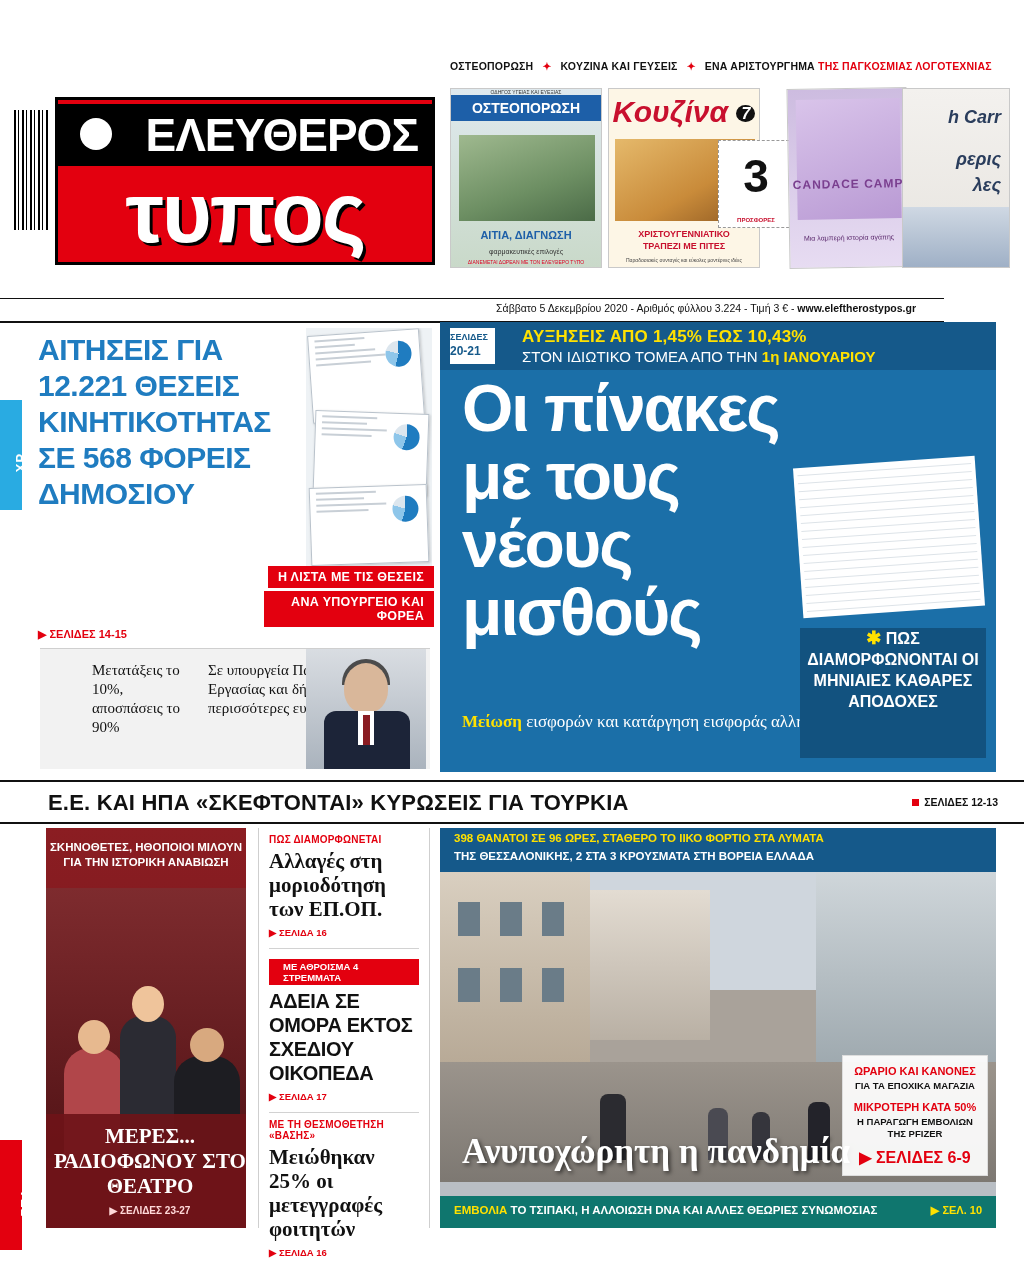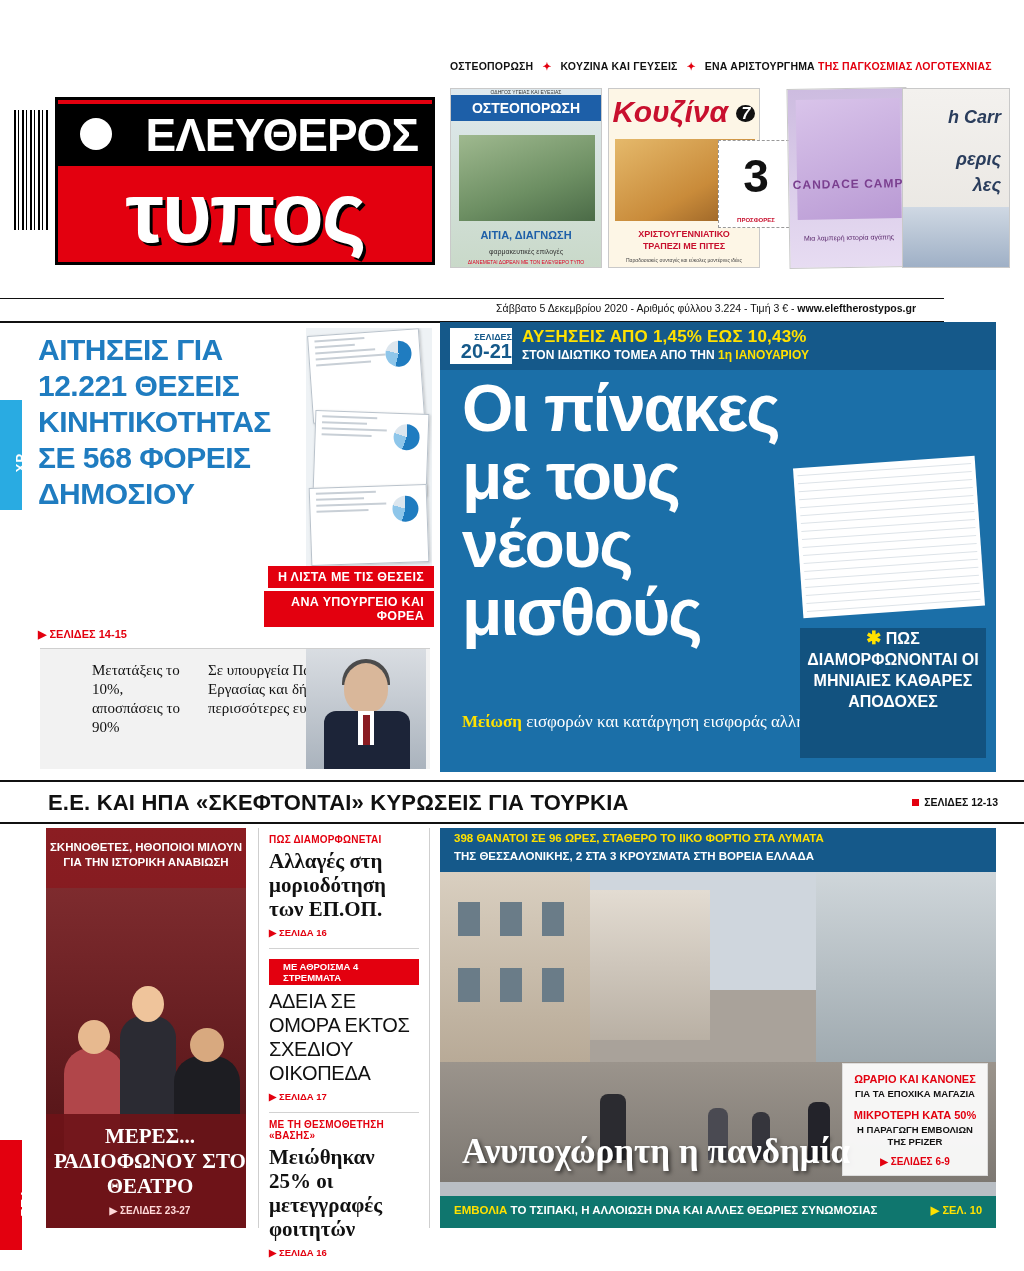--- a/index.html
+++ b/index.html
@@ -85,25 +85,25 @@
   .lb-portrait{position:absolute;right:4px;top:0;width:120px;height:120px;background:linear-gradient(#d9dde2,#aab3bd);overflow:hidden;}
   .lb-portrait .head{position:absolute;left:38px;top:14px;width:44px;height:50px;border-radius:50% 50% 45% 45%;background:#d9b79a;}
   .lb-portrait .hair{position:absolute;left:36px;top:10px;width:48px;height:26px;border-radius:24px 24px 0 0;background:#4b4b4b;}
   .lb-portrait .body{position:absolute;left:18px;top:62px;width:86px;height:60px;background:#1c2438;border-radius:12px 12px 0 0;}
   .lb-portrait .shirt{position:absolute;left:52px;top:62px;width:16px;height:34px;background:#fff;transform:rotate(0deg);}
   .lb-portrait .tie{position:absolute;left:57px;top:66px;width:7px;height:30px;background:#8a1c22;}
 
   
   .bluebox{position:absolute;left:440px;top:322px;width:556px;height:450px;background:#1b6fa8;}
   .bb-top{position:absolute;left:0;top:0;width:100%;height:48px;background:#15598a;}
-  .bb-pagebadge{position:absolute;left:10px;top:6px;width:62px;height:36px;background:#fff;color:#15598a;font-weight:bold;text-align:right;}
+  .bb-pagebadge{position:absolute;left:10px;top:6px;width:45px;height:36px;background:#fff;color:#15598a;font-weight:bold;text-align:left;}
   .bb-pagebadge .s1{font-size:9px;line-height:12px;padding-top:3px;}
-  .bb-pagebadge .s2{font-size:20px;line-height:16px;}
+  .bb-pagebadge .s2{font-size:12px;line-height:16px;}
   .bb-l1{position:absolute;left:82px;top:5px;color:#ffe100;font-weight:bold;font-size:17px;letter-spacing:.2px;}
-  .bb-l2{position:absolute;left:82px;top:26px;color:#fff;font-weight:bold;font-size:12px;}
+  .bb-l2{position:absolute;left:82px;top:26px;color:#fff;font-weight:normal;font-size:15px;}
   .bb-l2 b{color:#ffe100;}
   .bb-head{position:absolute;left:22px;top:52px;width:340px;color:#fff;font-weight:bold;font-size:66px;line-height:68px;letter-spacing:-2px;}
   .bb-sub{position:absolute;left:22px;top:388px;width:420px;color:#fff;font-family:"Liberation Serif",serif;font-size:17px;line-height:23px;}
   .bb-sub b{color:#ffe100;}
   .bb-table{position:absolute;right:16px;top:140px;width:182px;height:150px;background:#fff;transform:rotate(-4deg);overflow:hidden;}
   .bb-table .row{height:7px;border-bottom:1px solid #dde3e8;margin:0 4px;}
   .bb-small{position:absolute;right:10px;bottom:14px;width:186px;height:130px;background:#12527f;color:#fff;text-align:center;}
   .bb-small .t{font-weight:bold;font-size:16px;line-height:21px;}
   .bb-small .star{color:#ffe100;font-size:18px;}
 
@@ -125,21 +125,21 @@
   .bl-top{position:absolute;left:0;top:4px;width:100%;text-align:center;color:#fff;font-weight:bold;font-size:11.5px;line-height:15px;padding-top:8px;box-sizing:border-box;}
   .bl-bottom{position:absolute;left:0;bottom:0;width:100%;background:rgba(110,20,24,.92);color:#fff;padding:10px 4px 12px;text-align:center;}
   .bl-bottom .h{font-family:"Liberation Serif",serif;font-weight:bold;font-size:21px;line-height:25px;}
   .bl-bottom .p{font-size:10px;font-weight:bold;margin-top:6px;color:#ffd9d9;}
 
   
   .midcol{position:absolute;left:258px;top:828px;width:172px;height:400px;border-left:1px solid #cfcfcf;border-right:1px solid #cfcfcf;padding:0 10px;box-sizing:border-box;}
   .kick{color:#e3000f;font-weight:bold;font-size:10px;letter-spacing:.2px;margin-top:6px;}
   .kickbar{display:inline-block;background:#e3000f;color:#fff;font-weight:bold;font-size:9.5px;padding:2px 14px;margin-top:10px;}
   .mh{font-family:"Liberation Serif",serif;font-weight:bold;font-size:21px;line-height:24px;color:#111;margin-top:4px;}
-  .mh2{font-weight:normal;font-size:20px;line-height:24px;color:#111;margin-top:4px;letter-spacing:-.3px;}
+  .mh2{font-weight:bold;font-size:20px;line-height:24px;color:#111;margin-top:4px;letter-spacing:-.3px;}
   .slink{color:#e3000f;font-size:9.5px;font-weight:bold;margin-top:6px;}
   .midrule{border-top:1px solid #d2d2d2;margin:10px 0 0;}
 
   
   .rbphoto{position:absolute;left:440px;top:828px;width:556px;height:400px;background:#b9bec4;overflow:hidden;}
   .rb-head{position:absolute;left:0;top:0;width:100%;height:44px;background:#15598a;color:#fff;}
   .rb-head .l1{position:absolute;left:14px;top:4px;font-weight:bold;font-size:11.5px;color:#ffe100;}
   .rb-head .l2{position:absolute;left:14px;top:22px;font-weight:bold;font-size:11.5px;color:#fff;}
   .rb-scene{position:absolute;left:0;top:44px;width:100%;height:310px;background:linear-gradient(#cfd6dd 0 38%,#a9a29a 38% 62%,#8d8881 62% 100%);}
   .bld-l{position:absolute;left:0;top:0;width:150px;height:190px;background:linear-gradient(#d9cfc0,#b8aa97);}
@@ -147,21 +147,21 @@
   .bld-r{position:absolute;right:0;top:0;width:180px;height:210px;background:linear-gradient(#cfd6da,#9aa5ab);}
   .bld-m{position:absolute;left:150px;top:18px;width:120px;height:150px;background:linear-gradient(#e3dcd2,#b9b0a4);}
   .road{position:absolute;left:0;bottom:0;width:100%;height:120px;background:linear-gradient(#9b948c,#7d7872);}
   .ped{position:absolute;bottom:22px;background:#2b2b30;border-radius:8px 8px 0 0;}
   .rb-title{position:absolute;left:22px;bottom:56px;color:#fff;font-family:"Liberation Serif",serif;font-weight:bold;font-size:35px;line-height:40px;text-shadow:2px 2px 4px rgba(0,0,0,.6);}
   .rb-side{position:absolute;right:8px;bottom:52px;width:146px;background:rgba(255,255,255,.92);border:1px solid #ddd;text-align:center;padding:8px 6px;box-sizing:border-box;}
   .rb-side .t1{color:#e3000f;font-weight:bold;font-size:11px;line-height:14px;}
   .rb-side .t2{color:#111;font-size:9.5px;font-weight:bold;line-height:12px;margin-top:2px;}
   .rb-side .t3{color:#e3000f;font-weight:bold;font-size:11px;line-height:14px;margin-top:8px;}
   .rb-side .t4{color:#111;font-size:9.5px;font-weight:bold;line-height:12px;margin-top:2px;}
-  .rb-side .t5{color:#e3000f;font-size:10px;font-weight:bold;margin-top:8px;}
+  .rb-side .t5{color:#e3000f;font-size:16px;font-weight:bold;margin-top:8px;}
   .rb-foot{position:absolute;left:0;bottom:0;width:100%;height:32px;background:#0f766e;color:#fff;}
   .rb-foot .txt{position:absolute;left:14px;top:8px;font-size:11.5px;font-weight:bold;}
   .rb-foot .txt b{color:#ffe100;}
   .rb-foot .pg{position:absolute;right:14px;top:8px;font-size:11px;font-weight:bold;color:#ffe100;}
 </style>
 </head>
 <body>
 
 <div class="page">
 

